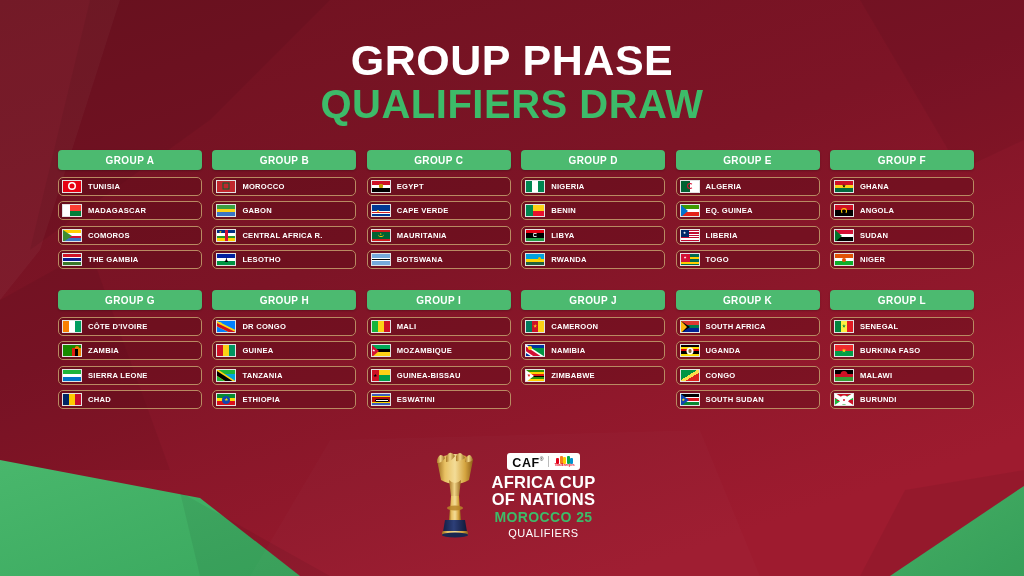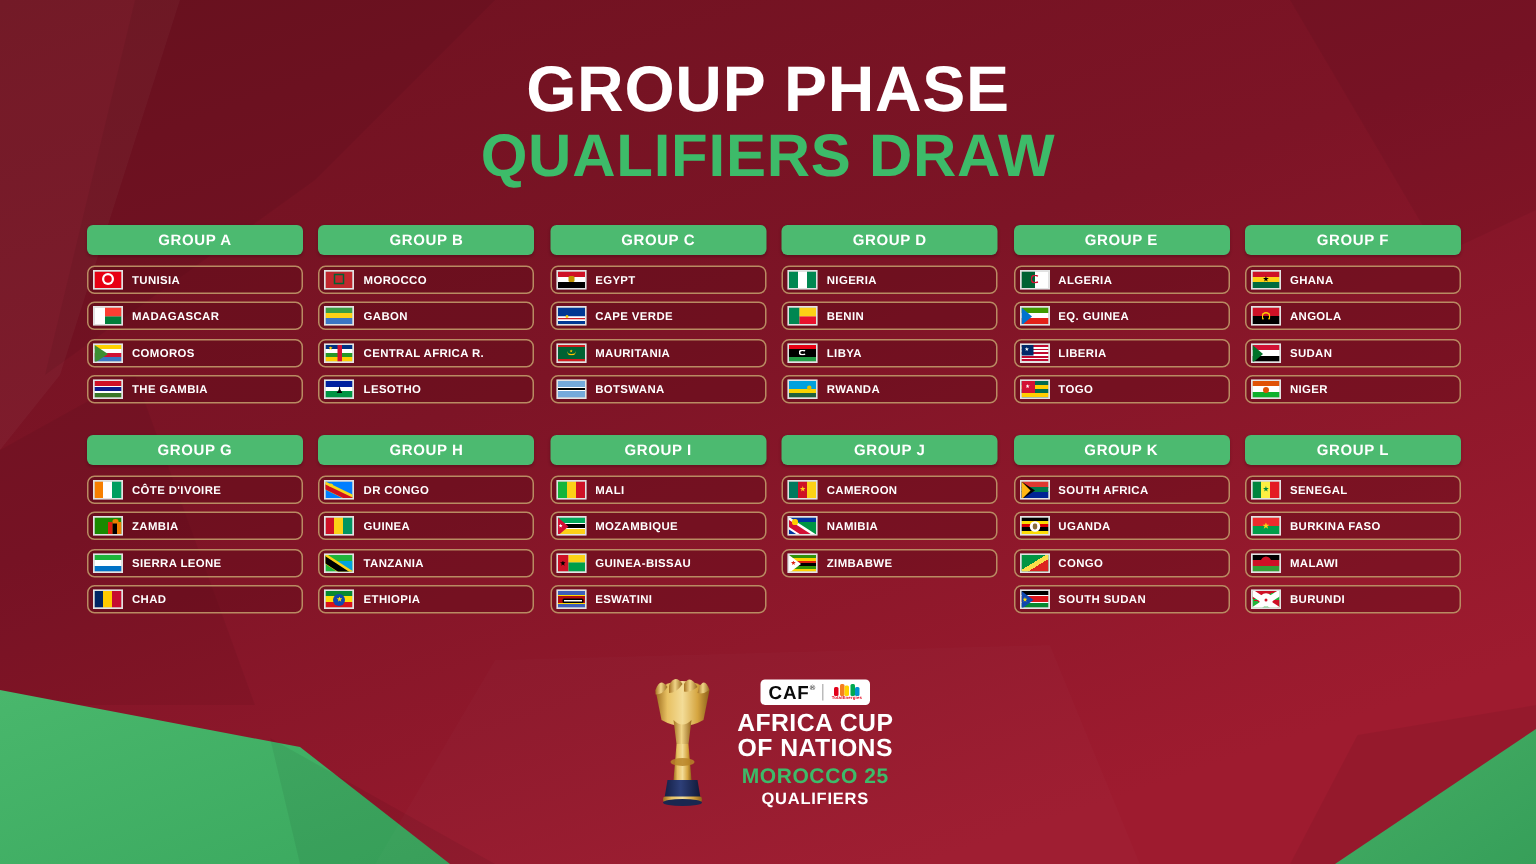--- a/index.html
+++ b/index.html
@@ -98,21 +98,21 @@
   .caf-div { width:1px; height:11px; background:#bbb; }
   .total-logo { display:flex; flex-direction:column; align-items:center; line-height:1; }
   .total-mark { display:flex; gap:0.5px; align-items:flex-end; height:8px; }
   .tm { width:3px; border-radius:1px; }
   .total-word { font-size:2.9px; font-weight:bold; color:#e2001a; letter-spacing:0.1px; margin-top:0.5px; }
   .acn1, .acn2 {
     font-size:16.5px; font-weight:bold; color:#ffffff;
     letter-spacing:0.3px; line-height:1.03;
   }
   .morocco { font-size:14px; font-weight:bold; color:#3dbb69; letter-spacing:0.4px; margin-top:1px; }
-  .qualifiers { font-size:11px; font-weight:bold; color:#ffffff; letter-spacing:0.5px; margin-top:2px; }
+  .qualifiers { font-size:11px; font-weight:normal; color:#ffffff; letter-spacing:0.5px; margin-top:2px; }
 </style>
 </head>
 <body>
 
 <svg id="bg" viewBox="0 0 1024 576" preserveAspectRatio="none">
   <defs>
     <linearGradient id="bgGrad" x1="0" y1="0" x2="0.6" y2="1">
       <stop offset="0%" stop-color="#6e1220"></stop>
       <stop offset="48%" stop-color="#7d1426"></stop>
       <stop offset="100%" stop-color="#9e1b2f"></stop>

